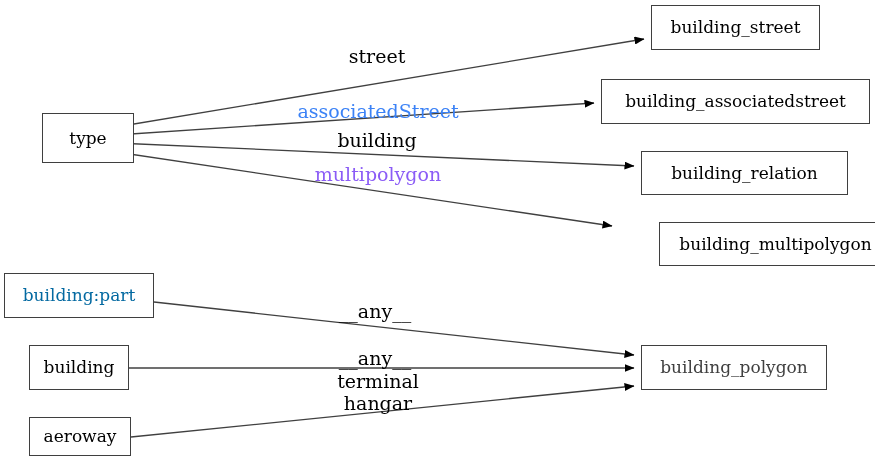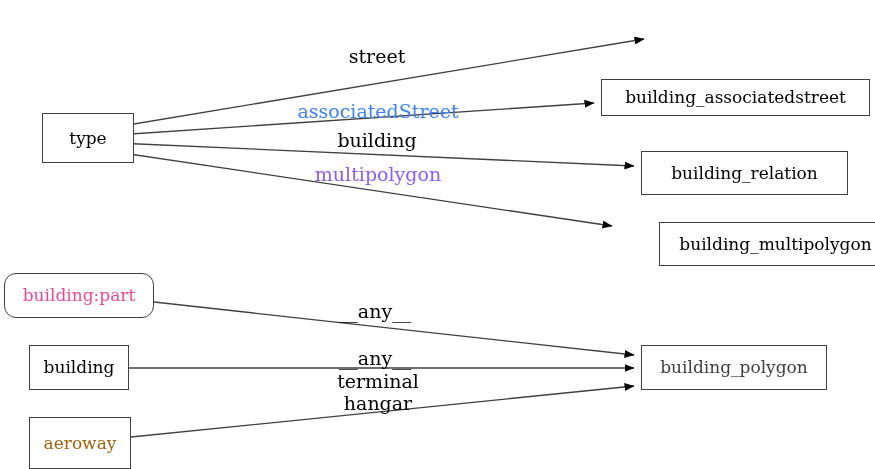--- a/index.html
+++ b/index.html
@@ -61,36 +61,39 @@
       <line x1="116" y1="135" x2="594" y2="103" stroke="#404040" stroke-width="1.3" marker-end="url(#arrow)"></line>
       <line x1="116" y1="143" x2="634" y2="166" stroke="#404040" stroke-width="1.3" marker-end="url(#arrow)"></line>
       <line x1="116" y1="152" x2="612" y2="226" stroke="#404040" stroke-width="1.3" marker-end="url(#arrow)"></line>
       <line x1="154" y1="302" x2="634" y2="355" stroke="#404040" stroke-width="1.3" marker-end="url(#arrow)"></line>
       <line x1="129" y1="368" x2="634" y2="368" stroke="#404040" stroke-width="1.3" marker-end="url(#arrow)"></line>
       <line x1="131" y1="437" x2="634" y2="386" stroke="#404040" stroke-width="1.3" marker-end="url(#arrow)"></line>
     </svg>
 <div class="node" style="left: 42px; top: 113px; width: 92px; height: 50px; border-color: rgb(63, 63, 63); background: rgb(255, 255, 255); color: rgb(0, 0, 0);">
       <span>type</span>
     </div>
-    <div class="node" style="left: 601px; top: 79px; width: 269px; height: 37px; border-color: rgb(63, 63, 63); background: rgb(255, 255, 255); color: rgb(0, 0, 0);">
+    <div class="node" style="left: 651px; top: 5px; width: 169px; height: 45px; border-color: rgb(63, 63, 63); background: rgb(255, 255, 255); color: rgb(0, 0, 0);">
+      <span>building_street</span>
+    </div>
+    <div class="node" style="left: 601px; top: 79px; width: 269px; height: 45px; border-color: rgb(63, 63, 63); background: rgb(255, 255, 255); color: rgb(0, 0, 0);">
       <span>building_associatedstreet</span>
     </div>
     <div class="node" style="left: 641px; top: 151px; width: 207px; height: 44px; border-color: rgb(63, 63, 63); background: rgb(255, 255, 255); color: rgb(0, 0, 0);">
       <span>building_relation</span>
     </div>
     <div class="node" style="left: 619px; top: 222px; width: 233px; height: 44px; border-color: rgb(63, 63, 63); background: rgb(255, 255, 255); color: rgb(0, 0, 0); margin-left: 40px;">
       <span>building_multipolygon</span>
     </div>
-    <div class="node" style="left: 4px; top: 273px; width: 150px; height: 45px; border-color: rgb(63, 63, 63); background: rgb(255, 255, 255); color: #ec4899; border-radius: 12px;">
+    <div class="node" style="left: 4px; top: 273px; width: 150px; height: 45px; border-color: rgb(63, 63, 63); background: rgb(255, 255, 255); color: #0369a1;">
       <span>building:part</span>
     </div>
     <div class="node" style="left: 29px; top: 345px; width: 100px; height: 45px; border-color: rgb(63, 63, 63); background: rgb(255, 255, 255); color: rgb(0, 0, 0);">
       <span>building</span>
     </div>
-    <div class="node" style="left: 29px; top: 417px; width: 102px; height: 52px; border-color: rgb(63, 63, 63); background: rgb(255, 255, 255); color: #a16207;">
+    <div class="node" style="left: 29px; top: 417px; width: 102px; height: 39px; border-color: rgb(63, 63, 63); background: rgb(255, 255, 255); color: #000000;">
       <span>aeroway</span>
     </div>
     <div class="node" style="left: 641px; top: 345px; width: 186px; height: 45px; border-color: rgb(63, 63, 63); background: rgb(255, 255, 255); color: #404040; text-align: center;">
       <span>building_polygon</span>
     </div>
     <div class="edge-label" style="left: 377px; top: 56px; color: rgb(0, 0, 0);">street</div>
     <div class="edge-label" style="left: 378px; top: 111px; color: #3b82f6;">associatedStreet</div>
     <div class="edge-label" style="left: 377px; top: 140px; color: rgb(0, 0, 0);">building</div>
     <div class="edge-label" style="left: 378px; top: 174px; color: #8b5cf6;">multipolygon</div>
     <div class="edge-label" style="left: 375px; top: 311px; color: rgb(0, 0, 0);">__any__</div>

